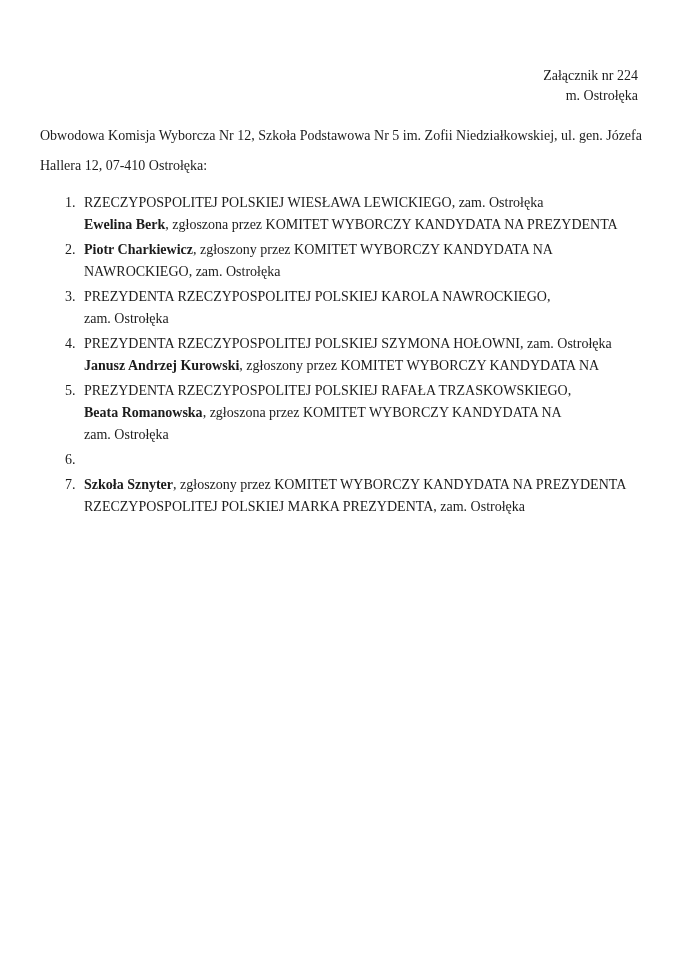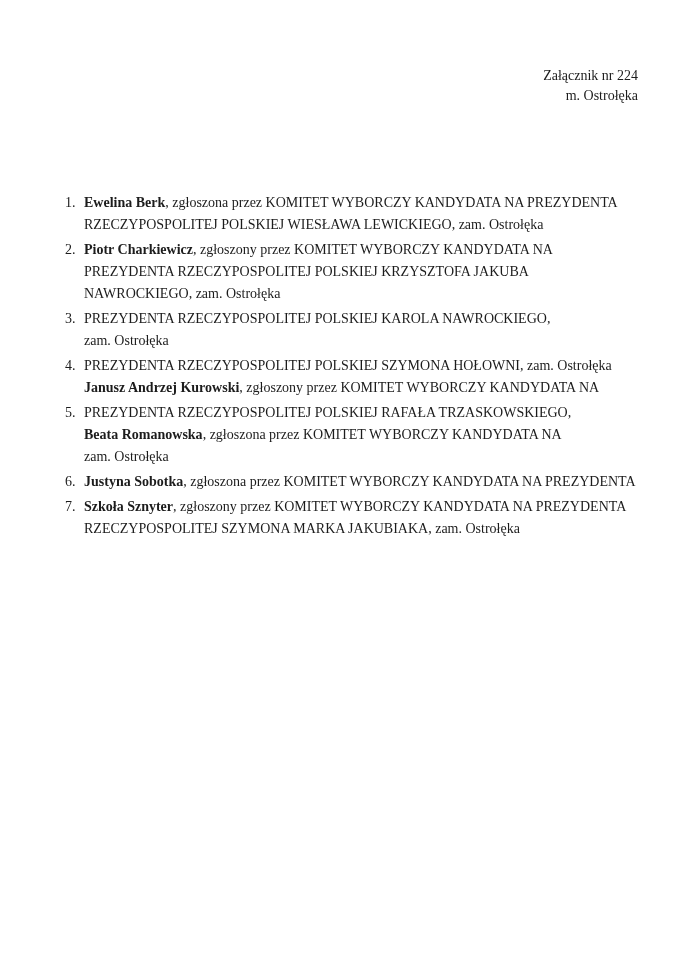--- a/index.html
+++ b/index.html
@@ -45,34 +45,37 @@
 </head>
 <body>
 
 <div class="page">
 
   <div class="attachment-block">
     <div class="line">Załącznik nr 224</div>
     <div class="line">m. Ostrołęka</div>
   </div>
 
+  <div class="intro">
+      <div class="line">Obwodowa Komisja Wyborcza Nr 12, Szkoła Podstawowa Nr 5 im. Zofii Niedziałkowskiej, ul. gen. Józefa</div>
+      <div class="line">Hallera 12, 07-410 Ostrołęka:</div>
+    </div>
 
   <ol class="members" id="member-list">
       <li class="item">
         <span class="num">1.</span>
         <div class="text">
+          <div class="tline">RZECZYPOSPOLITEJ POLSKIEJ WIESŁAWA LEWICKIEGO, zam. Ostrołęka</div>
           <div class="tline"><span class="b">Ewelina Berk</span>, zgłoszona przez KOMITET WYBORCZY KANDYDATA NA PREZYDENTA</div>
-          <div class="tline">RZECZYPOSPOLITEJ POLSKIEJ WIESŁAWA LEWICKIEGO, zam. Ostrołęka</div>
         </div>
       </li>
       <li class="item">
         <span class="num">2.</span>
         <div class="text">
           <div class="tline"><span class="b">Piotr Charkiewicz</span>, zgłoszony przez KOMITET WYBORCZY KANDYDATA NA</div>
-          <div class="tline">PREZYDENTA RZECZYPOSPOLITEJ POLSKIEJ KRZYSZTOFA JAKUBA</div>
           <div class="tline">NAWROCKIEGO, zam. Ostrołęka</div>
         </div>
       </li>
       <li class="item">
         <span class="num">3.</span>
         <div class="text">
           <div class="tline">PREZYDENTA RZECZYPOSPOLITEJ POLSKIEJ KAROLA NAWROCKIEGO,</div>
           <div class="tline">zam. Ostrołęka</div>
         </div>
       </li>
@@ -87,25 +90,24 @@
         <span class="num">5.</span>
         <div class="text">
           <div class="tline">PREZYDENTA RZECZYPOSPOLITEJ POLSKIEJ RAFAŁA TRZASKOWSKIEGO,</div>
           <div class="tline"><span class="b">Beata Romanowska</span>, zgłoszona przez KOMITET WYBORCZY KANDYDATA NA</div>
           <div class="tline">zam. Ostrołęka</div>
         </div>
       </li>
       <li class="item">
         <span class="num">6.</span>
         <div class="text">
-          <div class="tline"><span class="b">Justyna Sobotka</span>, zgłoszona przez KOMITET WYBORCZY KANDYDATA NA PREZYDENTA</div>
         </div>
       </li>
       <li class="item">
         <span class="num">7.</span>
         <div class="text">
           <div class="tline"><span class="b">Szkoła Sznyter</span>, zgłoszony przez KOMITET WYBORCZY KANDYDATA NA PREZYDENTA</div>
-          <div class="tline">RZECZYPOSPOLITEJ SZYMONA MARKA JAKUBIAKA, zam. Ostrołęka</div>
+          <div class="tline">RZECZYPOSPOLITEJ POLSKIEJ MARKA PREZYDENTA, zam. Ostrołęka</div>
         </div>
       </li>
     </ol>
 
 </div>
 
 </body></html>

